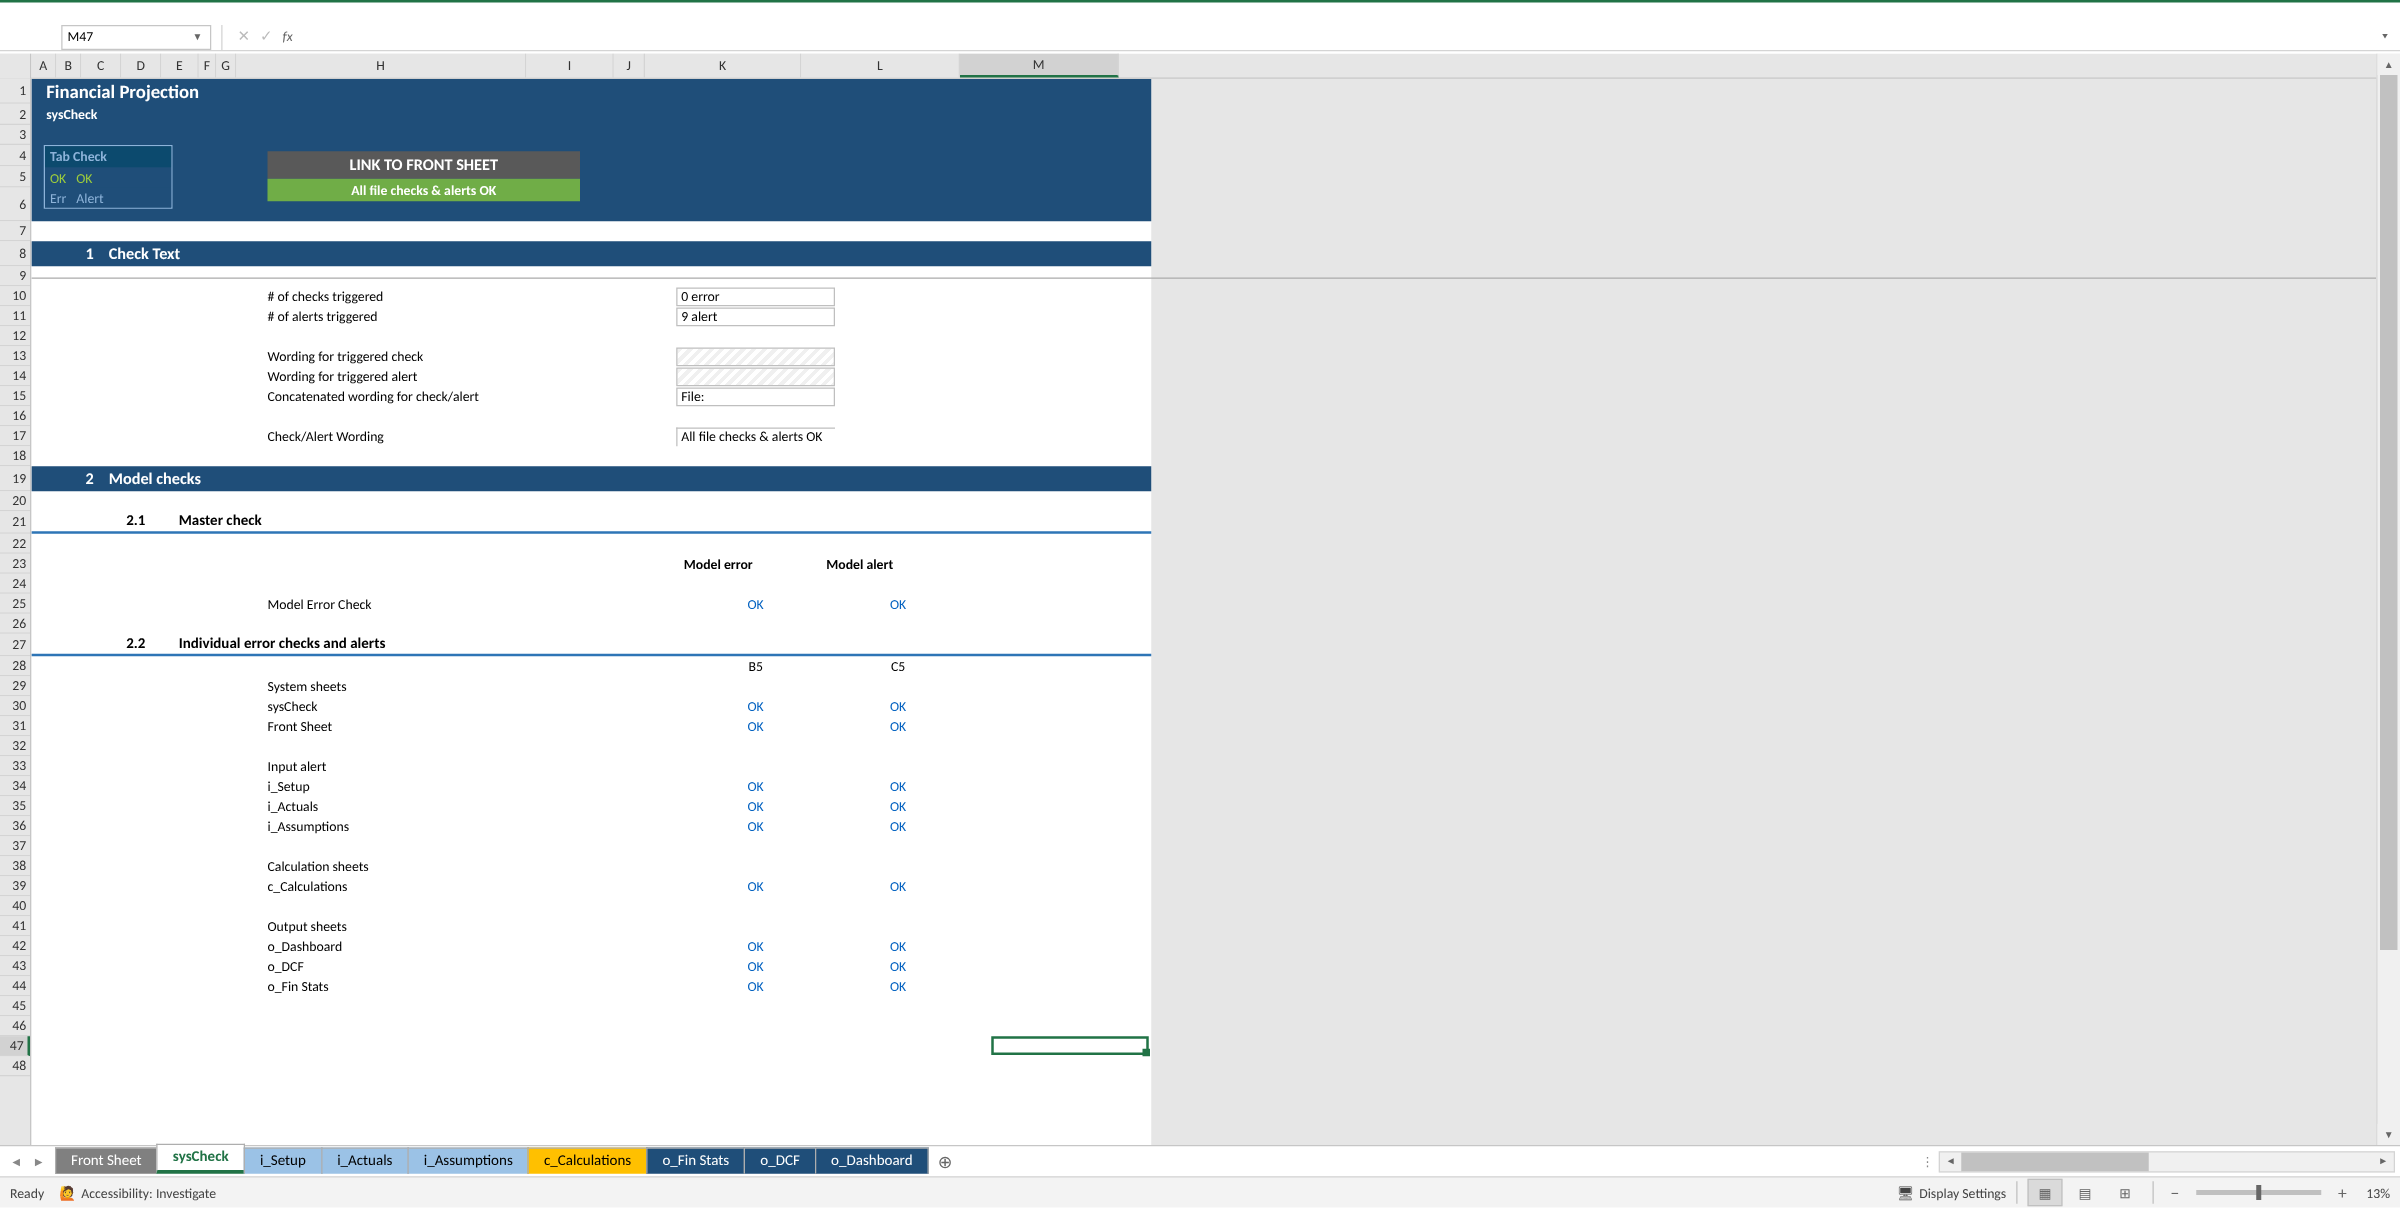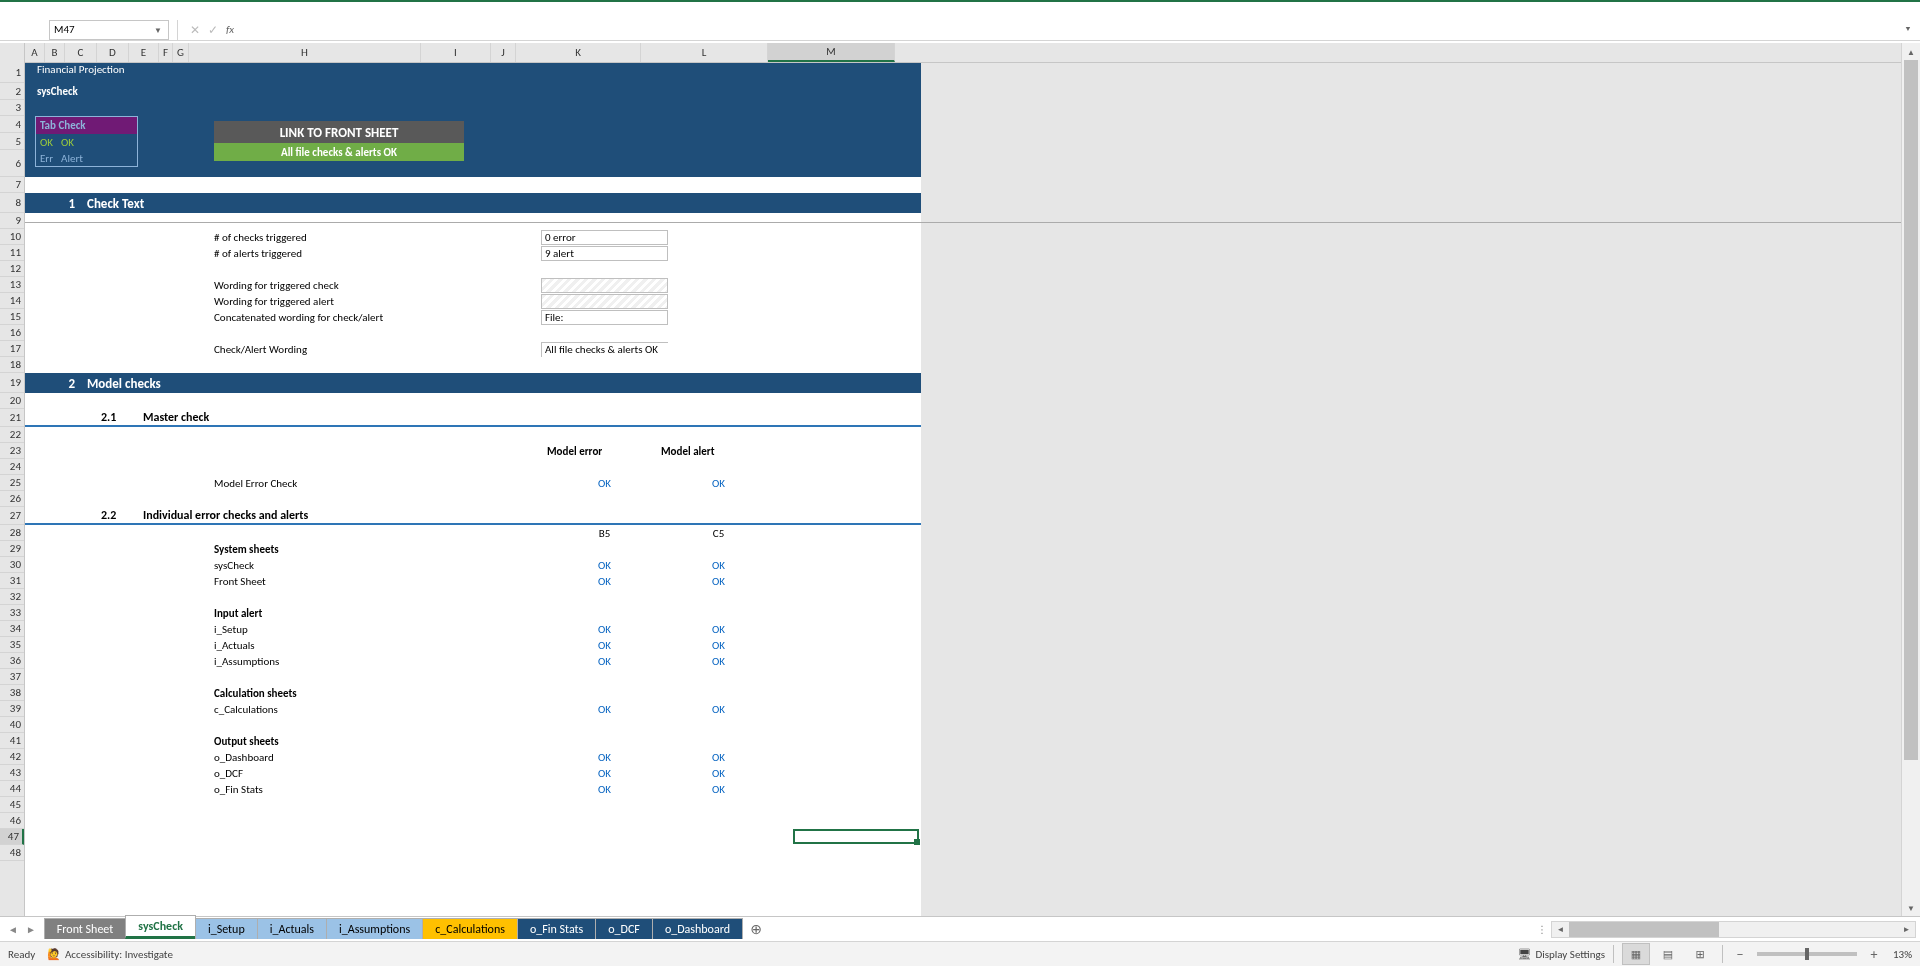--- a/index.html
+++ b/index.html
@@ -29,44 +29,44 @@
 .row-header { height: 16px; border-bottom: 1px solid #d4d4d4; display: flex; align-items: center; justify-content: flex-end; padding-right: 3px; font-size: 11px; color: #333; background: #e6e6e6; }
 .row-header.selected { background: #d2d2d2; border-right: 2px solid #217346; }
 
 
 .grid-area { position: absolute; top: 63px; left: 25px; right: 19px; bottom: 50px; background: #fff; overflow: hidden; }
 .blank-grid-bg { position: absolute; top: 0; left: 896px; right: 0; bottom: 0; background: #e6e6e6; }
 .grid-bottom-line { position: absolute; left: 0; right: 0; height: 1px; background: #ababab; }
 
 
 .header-block { position: absolute; top: 0; left: 0; width: 896px; background: #1f4e79; color: #fff; }
-.r1 { height: 20px; display: flex; align-items: flex-start; padding-left: 12px; font-size: 11px; font-weight: normal; }
+.r1 { height: 20px; display: flex; align-items: flex-end; padding-left: 12px; font-size: 15px; font-weight: bold; }
 .r2 { height: 17px; display: flex; align-items: center; padding-left: 12px; font-size: 11px; font-weight: bold; }
 .r3 { height: 16px; }
 
 .tab-check-box { position: absolute; top: 53px; left: 10px; width: 103px; border: 1px solid #8db3d9; }
-.tc-header { background: #701a75; color: #8db3d9; font-size: 11px; padding: 2px 4px; font-weight: bold; }
+.tc-header { background: #0c4a6e; color: #8db3d9; font-size: 11px; padding: 2px 4px; font-weight: bold; }
 .tc-row { height: 16px; background: #1f4e79; color: #8db3d9; display: flex; align-items: center; font-size: 11px; }
 .tc-cell { padding: 0 4px; }
 .tc-ok { color: #9ccc3c; }
 
 .link-front-btn { position: absolute; top: 58px; left: 189px; width: 250px; height: 22px; background: #595959; color: #fff; display: flex; align-items: center; justify-content: center; font-size: 13px; font-weight: bold; cursor: pointer; }
 .all-ok-btn { position: absolute; top: 80px; left: 189px; width: 250px; height: 18px; background: #70ad47; color: #fff; display: flex; align-items: center; justify-content: center; font-size: 11px; font-weight: bold; }
 
 .section-header { position: absolute; left: 0; width: 896px; height: 20px; background: #1f4e79; color: #fff; display: flex; align-items: center; font-size: 13px; font-weight: bold; }
 .sh-num { width: 62px; text-align: right; padding-right: 12px; }
 .sh-text { }
 
 .subsection { position: absolute; left: 0; width: 896px; height: 18px; border-bottom: 2px solid #2e75b6; display: flex; align-items: center; font-size: 12px; font-weight: bold; color: #000; }
 .ss-num { margin-left: 76px; width: 42px; }
 .ss-text { }
 
 .label-row { position: absolute; left: 0; width: 896px; height: 16px; display: flex; align-items: center; font-size: 11px; color: #000; }
 .lbl-text { position: absolute; left: 189px; }
-.lbl-text-g { position: absolute; left: 189px; font-weight: bold; }
+.lbl-text-g { position: absolute; left: 189px; font-weight: normal; }
 .val-box { position: absolute; left: 516px; width: 127px; height: 15px; border: 1px solid #bfbfbf; background: #fff; padding: 0 3px; font-size: 11px; display: flex; align-items: center; }
 .val-box-striped { background: repeating-linear-gradient(135deg, #f0f0f0, #f0f0f0 3px, #fff 3px, #fff 6px); }
 .val-k { position: absolute; left: 516px; width: 127px; text-align: center; font-size: 11px; }
 .val-l { position: absolute; left: 630px; width: 127px; text-align: center; font-size: 11px; }
 .val-k.bold, .val-l.bold { font-weight: bold; color: #000; }
 .ok-blue { color: #0563c1; }
 
 
 .active-cell { position: absolute; border: 2px solid #217346; background: transparent; pointer-events: none; }
 .active-cell::after { content: ''; position: absolute; bottom: -3px; right: -3px; width: 6px; height: 6px; background: #217346; }

